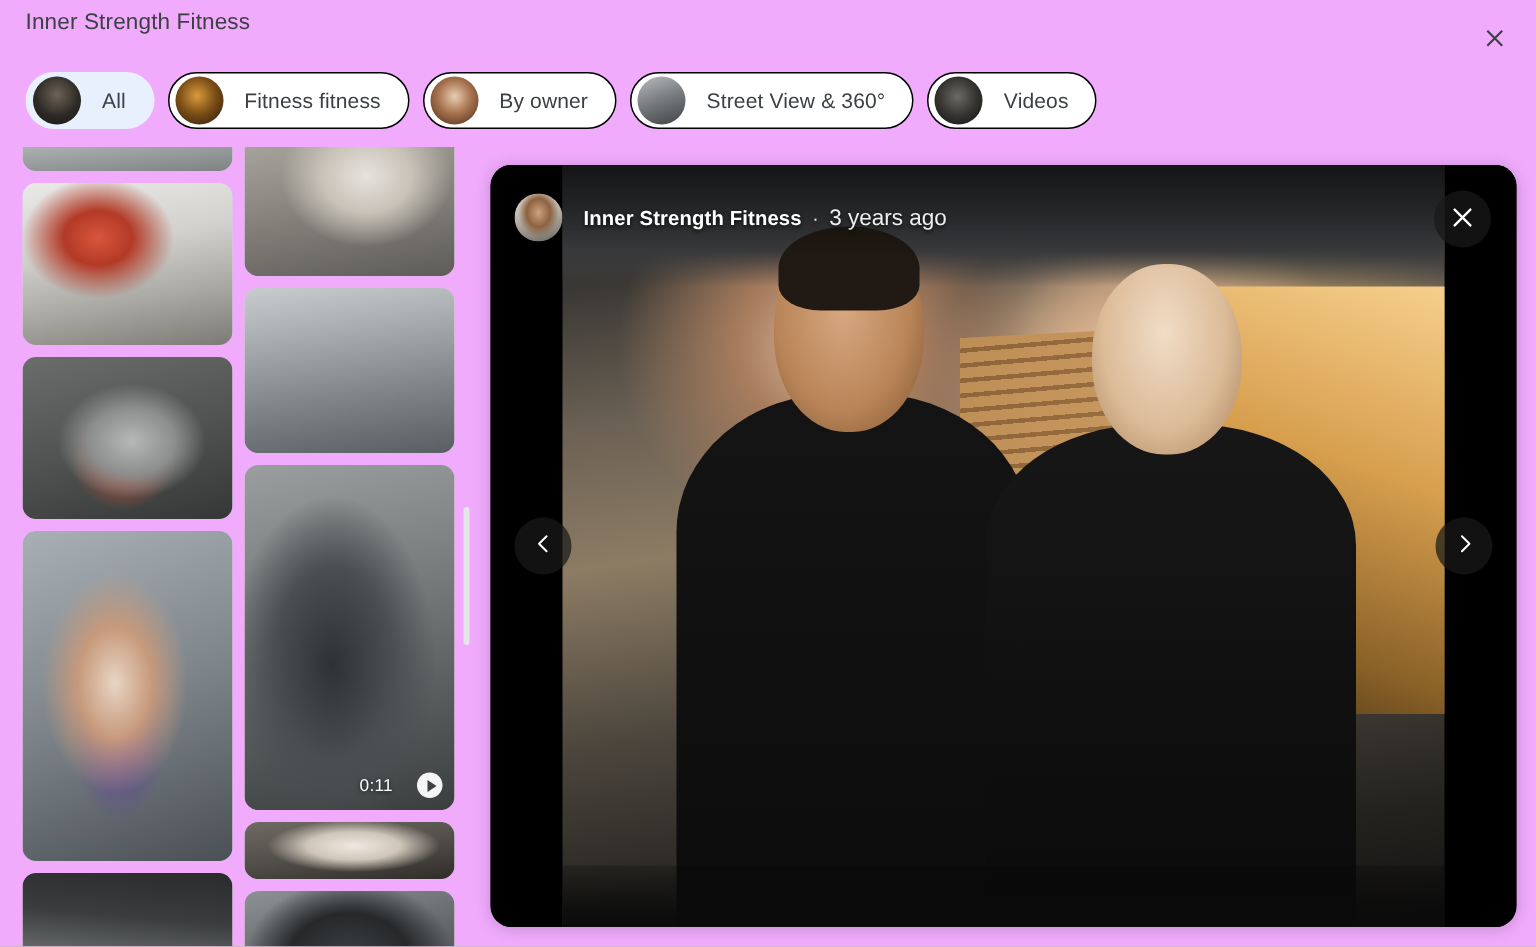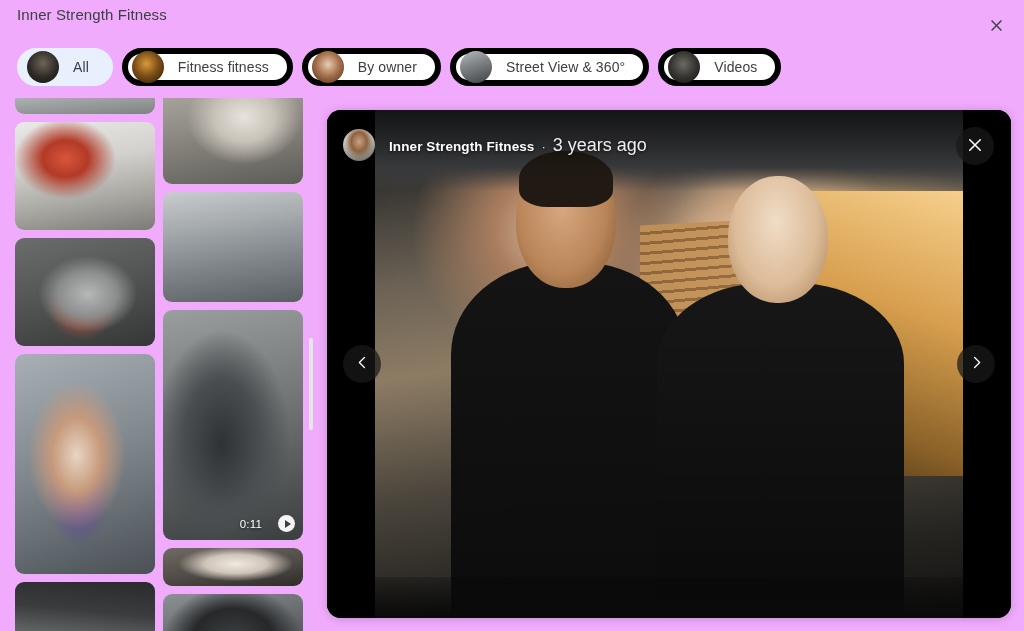--- a/index.html
+++ b/index.html
@@ -66,21 +66,21 @@
     overflow: hidden;
     white-space: nowrap;
   }
   .chip {
     display: inline-flex;
     align-items: center;
     height: 38px;
     padding: 0 18px 0 4px;
     border-radius: 19px;
     background: #ffffff;
-    border: 6px solid #000000;
+    border: 1px solid #000000;
     cursor: pointer;
     flex: 0 0 auto;
     text-align: center;
   }
   .chip.selected {
     background: #e8f0fe;
     border-color: #e8f0fe;
   }
   .chip .chip-thumb {
     width: 32px;
@@ -356,21 +356,21 @@
     color: #ffffff;
     text-shadow: 0 1px 3px rgba(0,0,0,.75);
     letter-spacing: .1px;
   }
   .video-dot {
     font-size: 13px;
     color: #e6e6e6;
     text-shadow: 0 1px 3px rgba(0,0,0,.75);
   }
   .video-age {
-    font-size: 18px;
+    font-size: 15px;
     color: #eeeeee;
     text-shadow: 0 1px 3px rgba(0,0,0,.75);
   }
 
   .circle-btn {
     position: absolute;
     width: 38px;
     height: 38px;
     border-radius: 50%;
     background: rgba(25,25,25,.72);

